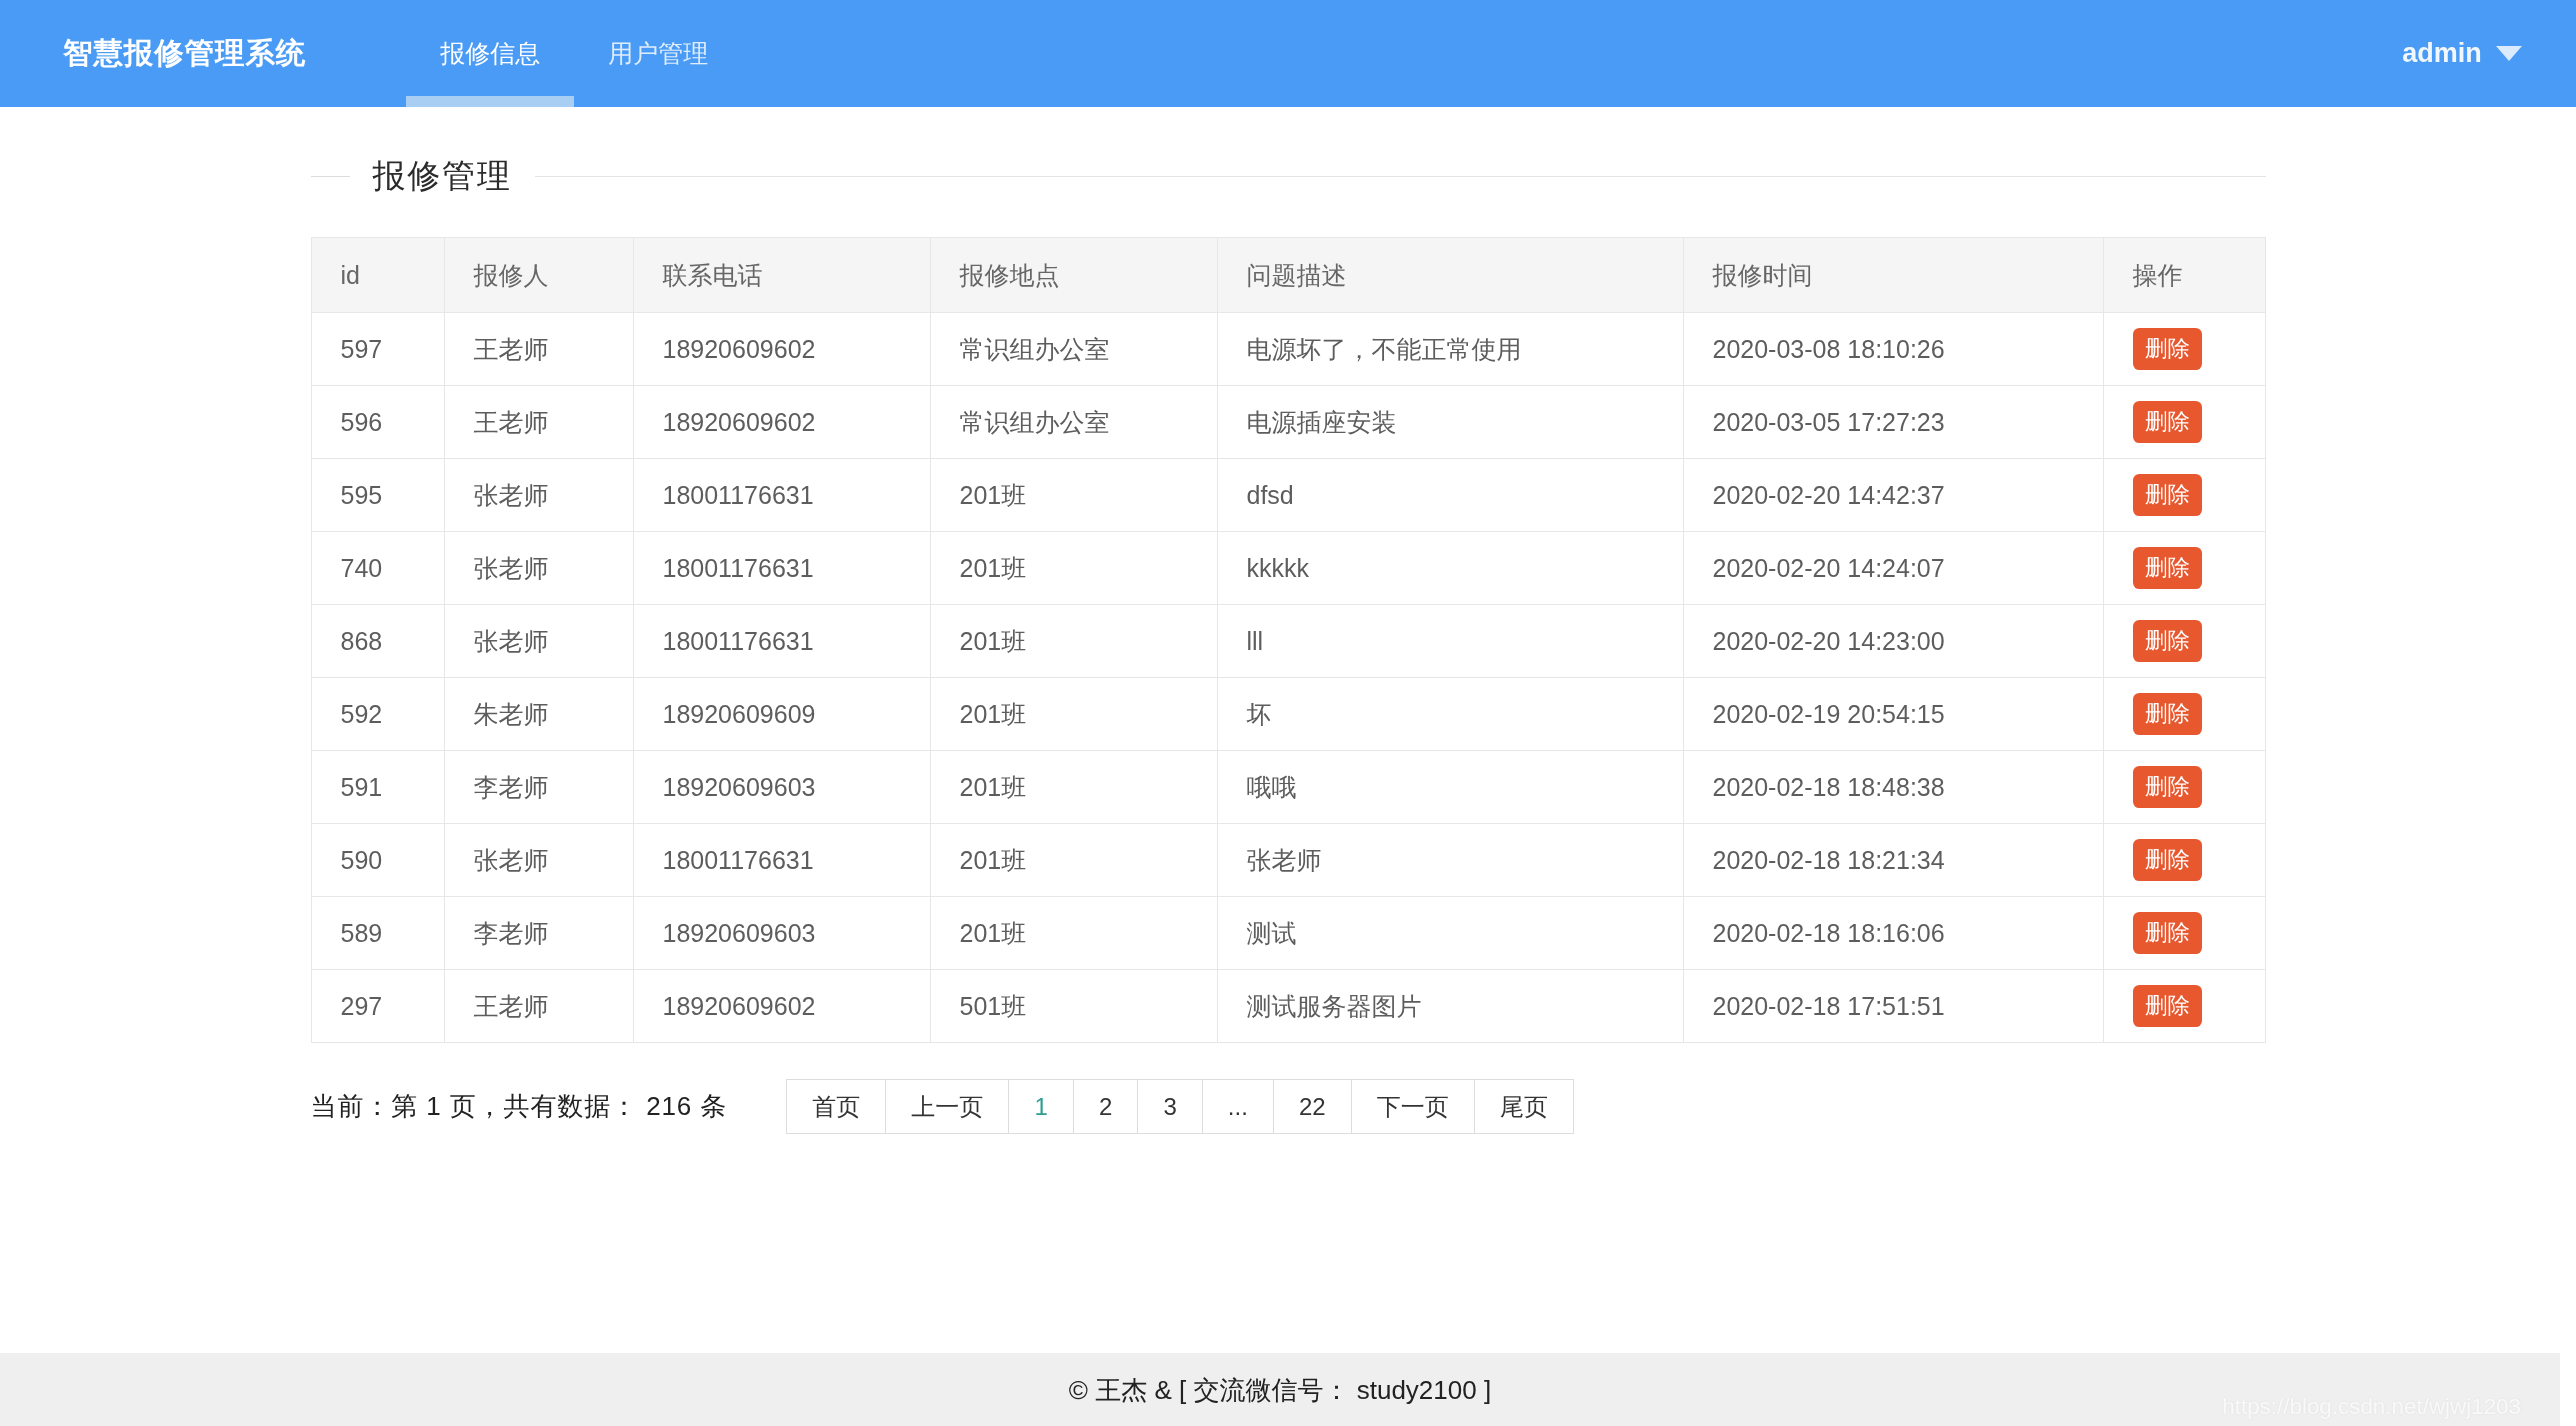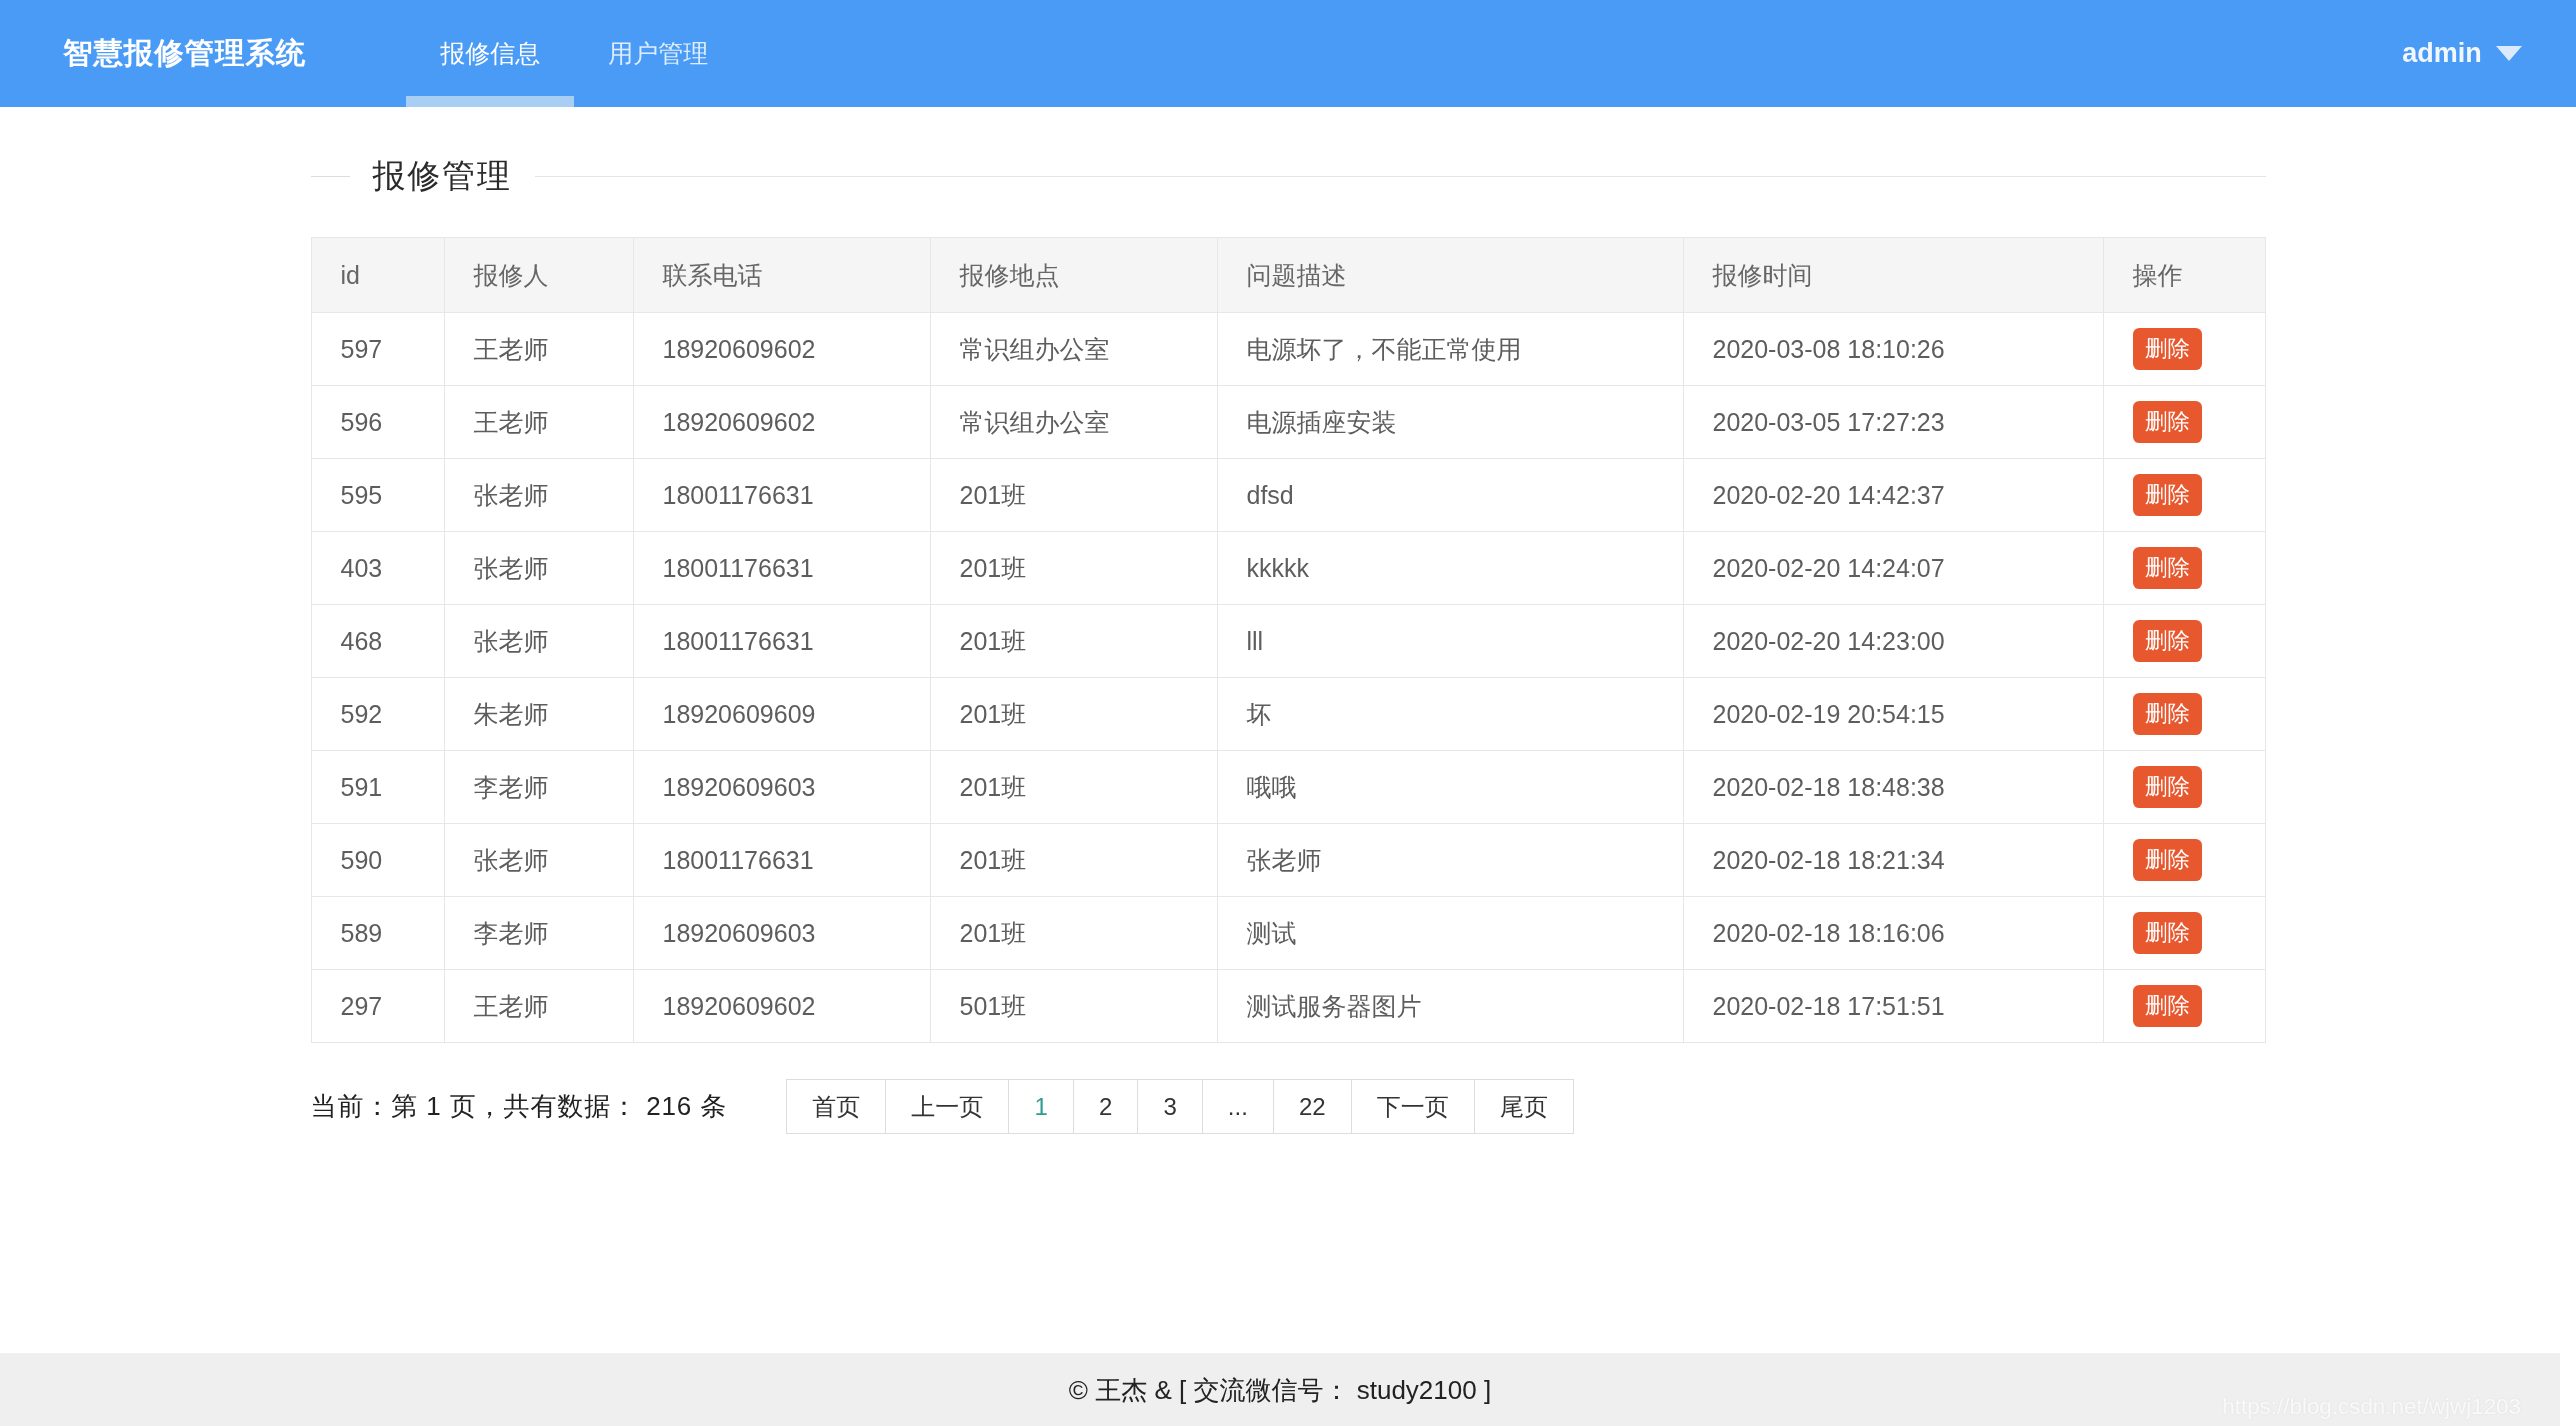--- a/index.html
+++ b/index.html
@@ -128,30 +128,30 @@
       <tr>
         <td>595</td>
         <td>张老师</td>
         <td>18001176631</td>
         <td>201班</td>
         <td>dfsd</td>
         <td>2020-02-20 14:42:37</td>
         <td><button class="btn-delete">删除</button></td>
       </tr>
       <tr>
-        <td>403</td>
+        <td>740</td>
         <td>张老师</td>
         <td>18001176631</td>
         <td>201班</td>
         <td>kkkkk</td>
         <td>2020-02-20 14:24:07</td>
         <td><button class="btn-delete">删除</button></td>
       </tr>
       <tr>
-        <td>468</td>
+        <td>868</td>
         <td>张老师</td>
         <td>18001176631</td>
         <td>201班</td>
         <td>lll</td>
         <td>2020-02-20 14:23:00</td>
         <td><button class="btn-delete">删除</button></td>
       </tr>
       <tr>
         <td>592</td>
         <td>朱老师</td>

